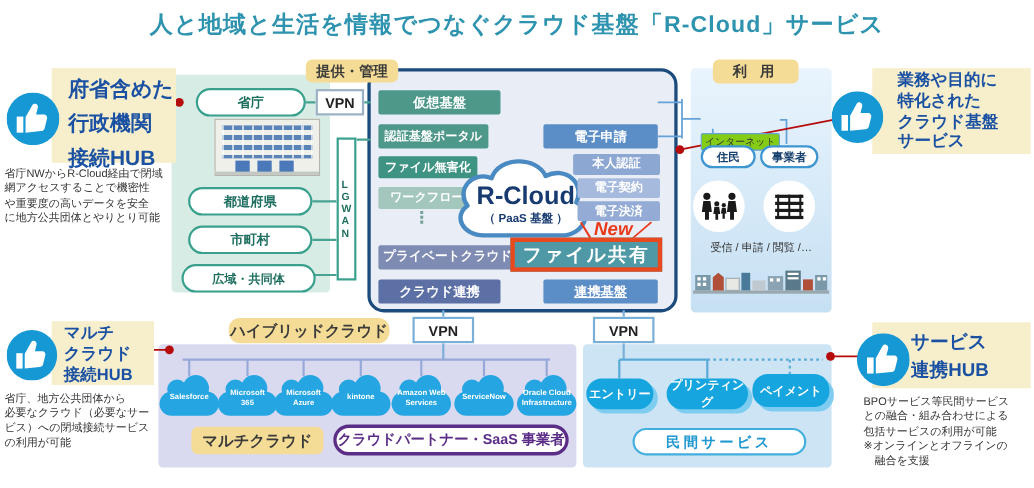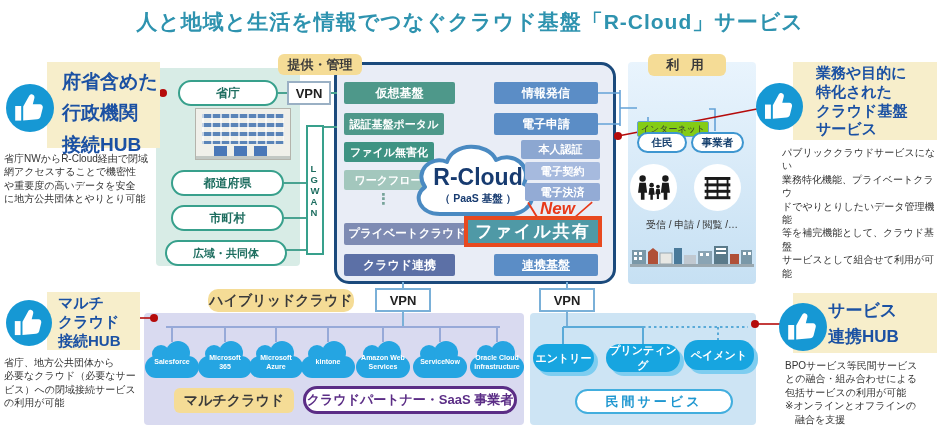--- a/index.html
+++ b/index.html
@@ -154,21 +154,20 @@
   <div class="abs svc center" style="left:344px;top:254px;width:111px;height:22px;background:#5c70a6;">クラウド連携</div>
 
   <div class="abs rcloud-wrap">
     <svg width="144" height="88" viewBox="0 0 144 88">
       <path d="M34,80 C14,80 6,62 19,53 C8,38 24,21 41,28 C47,8 82,8 90,26 C108,17 126,32 118,50 C132,56 128,76 108,80 Z" fill="#ffffff" stroke="#4a8ac2" stroke-width="4" stroke-linejoin="round"></path>
     </svg>
     <div class="rcloud-name">R-Cloud</div>
     <div class="rcloud-sub">（ PaaS 基盤 ）</div>
   </div>
 
-  <div class="abs svc center" style="left:494px;top:82px;width:104px;height:22px;background:#5b8dc6;">情報発信</div>
   <div class="abs svc center" style="left:494px;top:113px;width:104px;height:22px;background:#5b8dc6;">電子申請</div>
   <div class="abs svc center" style="left:521px;top:140px;width:79px;height:19px;background:#8ca7d1;font-size:11px;">本人認証</div>
   <div class="abs svc center" style="left:525px;top:162px;width:75px;height:18px;background:#a6bade;font-size:11px;">電子契約</div>
   <div class="abs svc center" style="left:525px;top:183px;width:75px;height:18px;background:#93abd5;font-size:11px;">電子決済</div>
   <div class="abs new-badge center" style="left:505px;top:197px;width:105px;">＼New／</div>
   <div class="abs file-share center" style="left:464px;top:216px;width:138px;height:31px;">ファイル共有</div>
   <div class="abs svc center" style="left:494px;top:254px;width:104px;height:22px;background:#5b8dc6;text-decoration:underline;">連携基盤</div>
 
   <div class="abs tag center" style="left:648px;top:54px;width:78px;height:22px;letter-spacing:4px;">利 用</div>
   <div class="abs center" style="left:637px;top:101px;width:72px;height:16px;background:#84cc16;border:1.5px solid #64a2d8;box-sizing:border-box;font-size:9px;color:#333;z-index:2;border-radius:2px;margin-top:20px;">インターネット</div>
@@ -228,25 +227,20 @@
 特化された
 クラウド基盤
 サービス</div>
   <div class="abs thumb" style="left:756px;top:83px;">
     <svg width="47" height="47" viewBox="0 0 24 24">
         <circle cx="12" cy="12" r="12" fill="#1698d4"></circle>
         <rect x="4.6" y="11" width="3" height="7.3" fill="#fff"></rect>
         <path d="M8.6 18.3 v-7 l3-5.4 c.3-.6 1-.9 1.6-.7 .8 .2 1.2 1 1 1.8 l-.8 3.1 h3.6 c.9 0 1.6 .9 1.4 1.8 l-1.1 4.4 c-.2 .8-.9 1.3-1.7 1.3 z" fill="#fff"></path>
       </svg>
   </div>
-  <div class="abs desc" style="left:782px;top:146px;width:158px;">パブリッククラウドサービスにない
-業務特化機能、プライベートクラウ
-ドでやりとりしたいデータ管理機能
-等を補完機能として、クラウド基盤
-サービスとして組合せて利用が可能</div>
 
   <div class="abs vpn vpn-b center" style="left:375px;top:288px;width:56px;height:24px;">VPN</div>
   <div class="abs vpn vpn-b center" style="left:539px;top:288px;width:56px;height:24px;">VPN</div>
 
   <div class="abs tag center" style="left:208px;top:289px;width:146px;height:23px;font-size:14px;border-radius:10px;">ハイブリッドクラウド</div>
 
   <div class="abs cloud" style="left:145px;top:340px;">
       <div class="base"></div>
       <div class="txt">Salesforce</div>
     </div>

